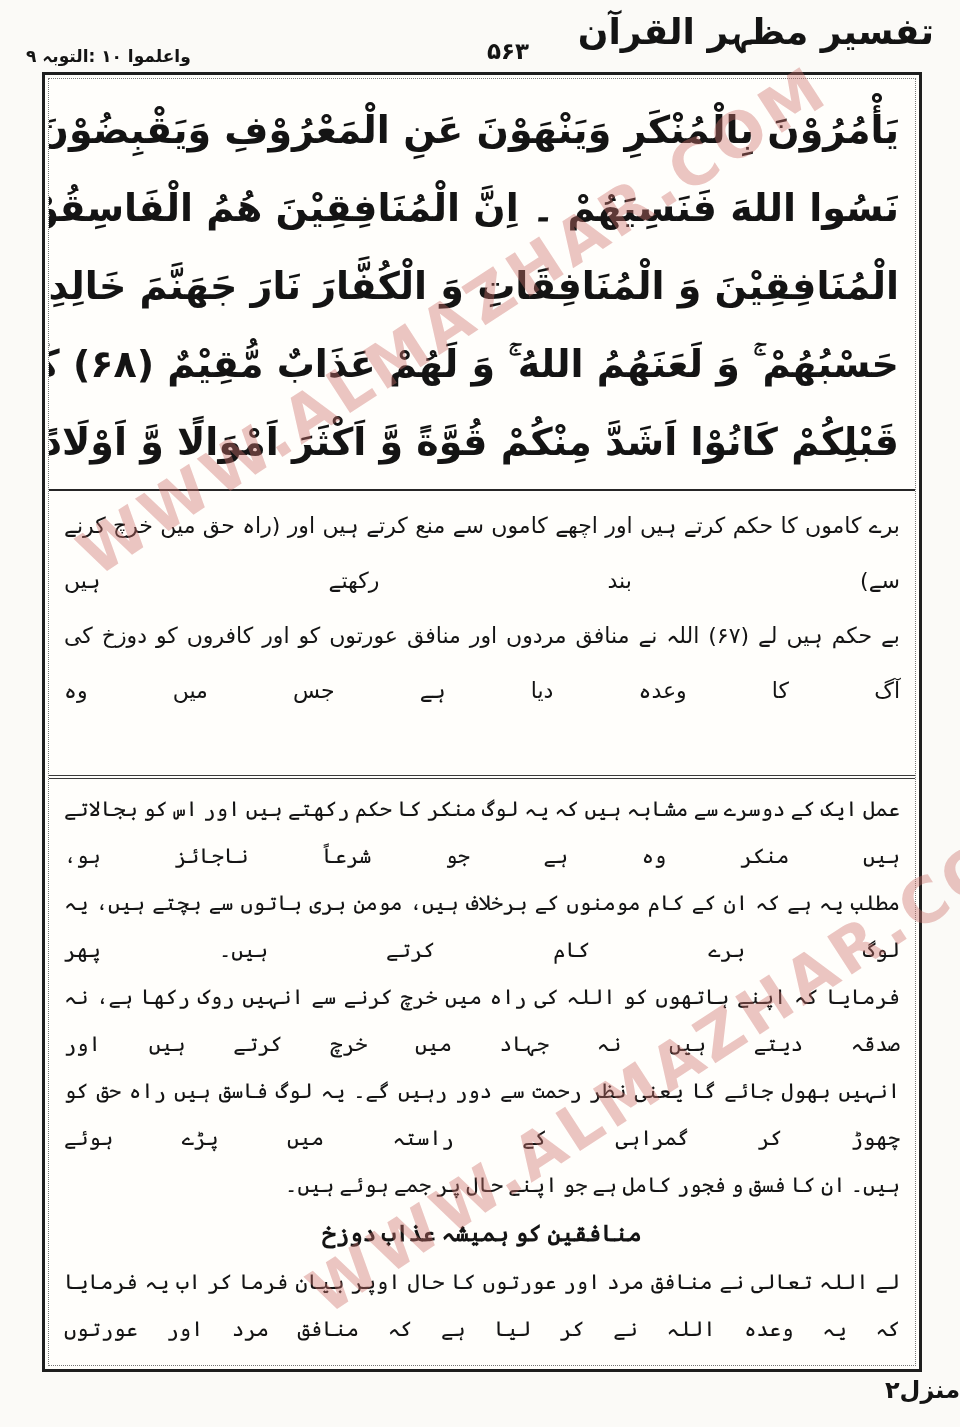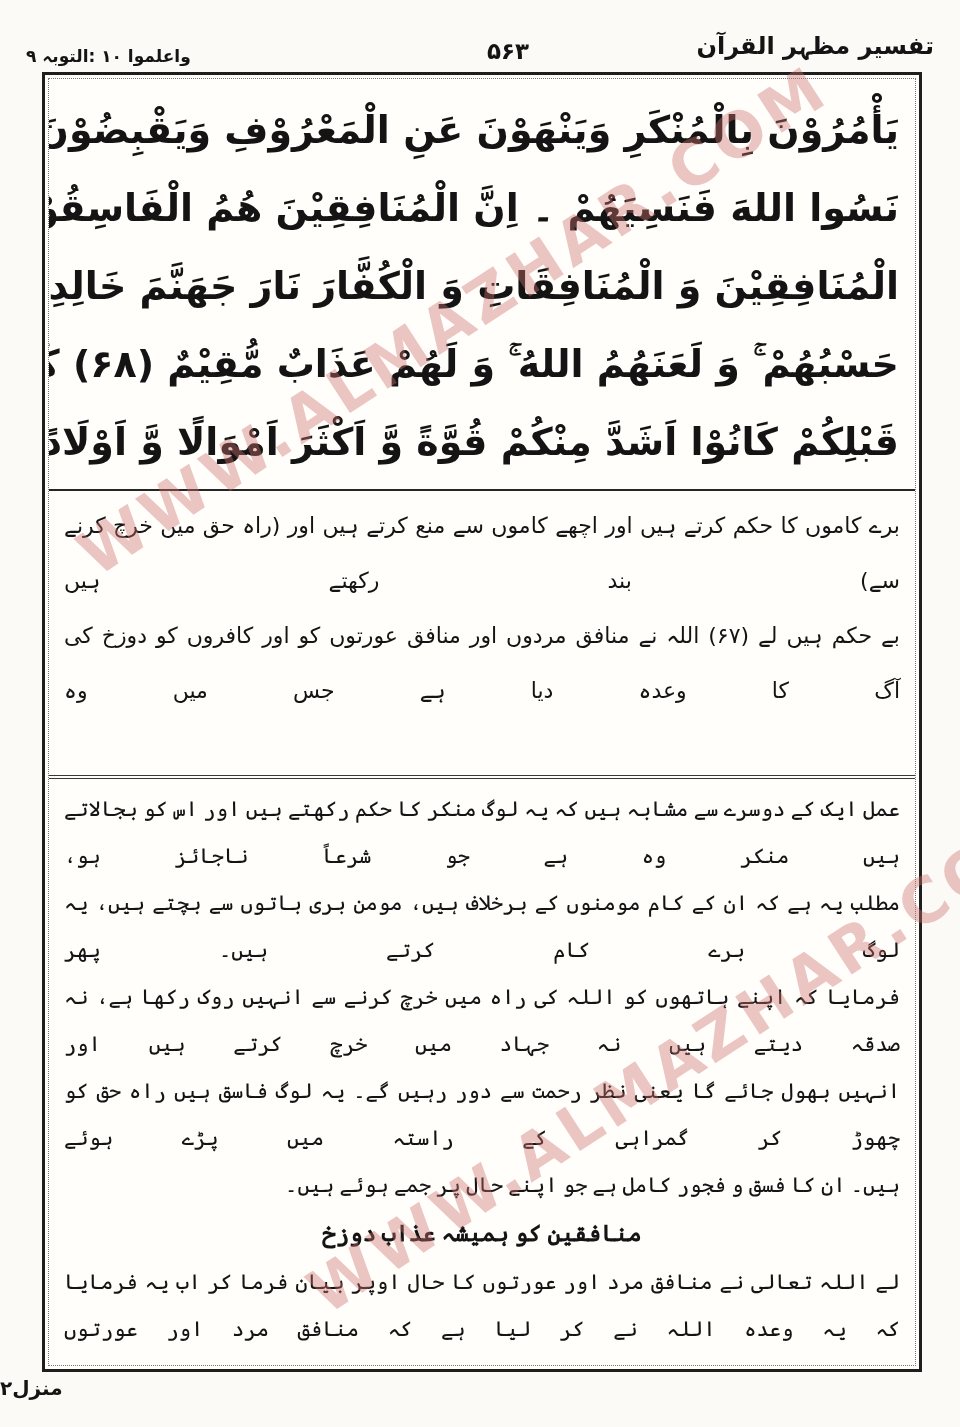--- a/index.html
+++ b/index.html
@@ -5,21 +5,21 @@
   html,body{margin:0;padding:0;}
   body{
     width:960px;height:1427px;position:relative;overflow:hidden;
     background:#fbfaf7;color:#141414;
     font-family:"DejaVu Sans",sans-serif;
   }
   .page{position:absolute;inset:0;}
 
   
   .header{position:absolute;top:18px;left:26px;right:26px;height:50px;direction:rtl;}
-  .title-right{position:absolute;right:0;bottom:8px;font-size:24px;font-weight:bold;}
+  .title-right{position:absolute;right:0;bottom:16px;font-size:36px;font-weight:bold;}
   .page-num{position:absolute;left:50%;transform:translateX(-50%);bottom:4px;font-size:23px;font-weight:bold;letter-spacing:2px;margin-left:28px;}
   .ref-left{position:absolute;left:0;bottom:2px;font-size:17px;font-weight:bold;}
 
   
   .main-box{
     position:absolute;left:42px;top:72px;width:880px;height:1300px;
     border:3px solid #1e1e1e;background:#fffefb;box-sizing:border-box;
   }
   .inner{
     position:absolute;inset:3px;border:1px dotted #777;box-sizing:border-box;
@@ -48,22 +48,22 @@
     font-size:21px;line-height:47px;
     text-align:justify;text-align-last:justify;
   }
   .cline.end{text-align-last:right;}
   .heading{
     margin:0;font-size:23px;font-weight:bold;line-height:50px;text-align:center;
   }
 
   
   .footer{
-    position:absolute;left:0;right:0;top:1376px;text-align:left;
-    font-size:20px;font-weight:bold;direction:rtl;
+    position:absolute;left:0;right:0;top:1376px;text-align:right;
+    font-size:24px;font-weight:bold;direction:rtl;
   }
 
   
   .wm{
     position:absolute;z-index:9;pointer-events:none;white-space:nowrap;
     font-weight:bold;font-size:62px;letter-spacing:5px;
     color:rgba(206,113,108,0.40);
     transform:rotate(-33deg);
   }
   .wm1{left:14px;top:284px;}

